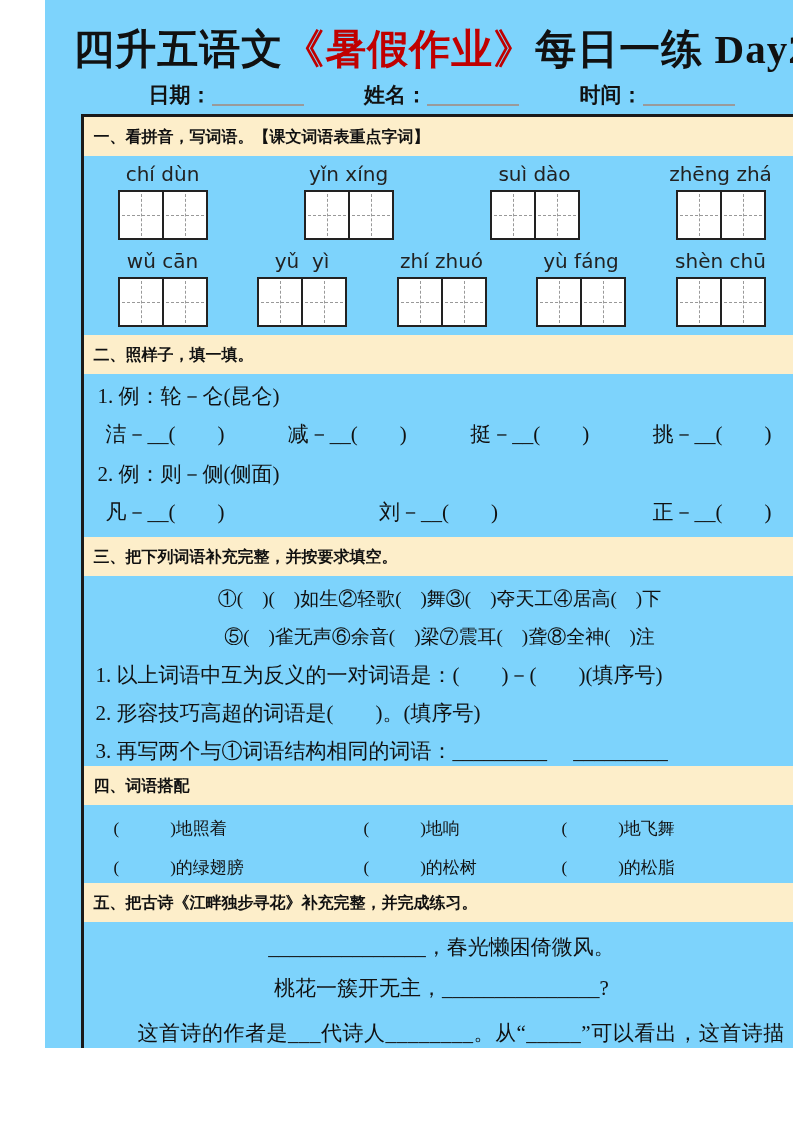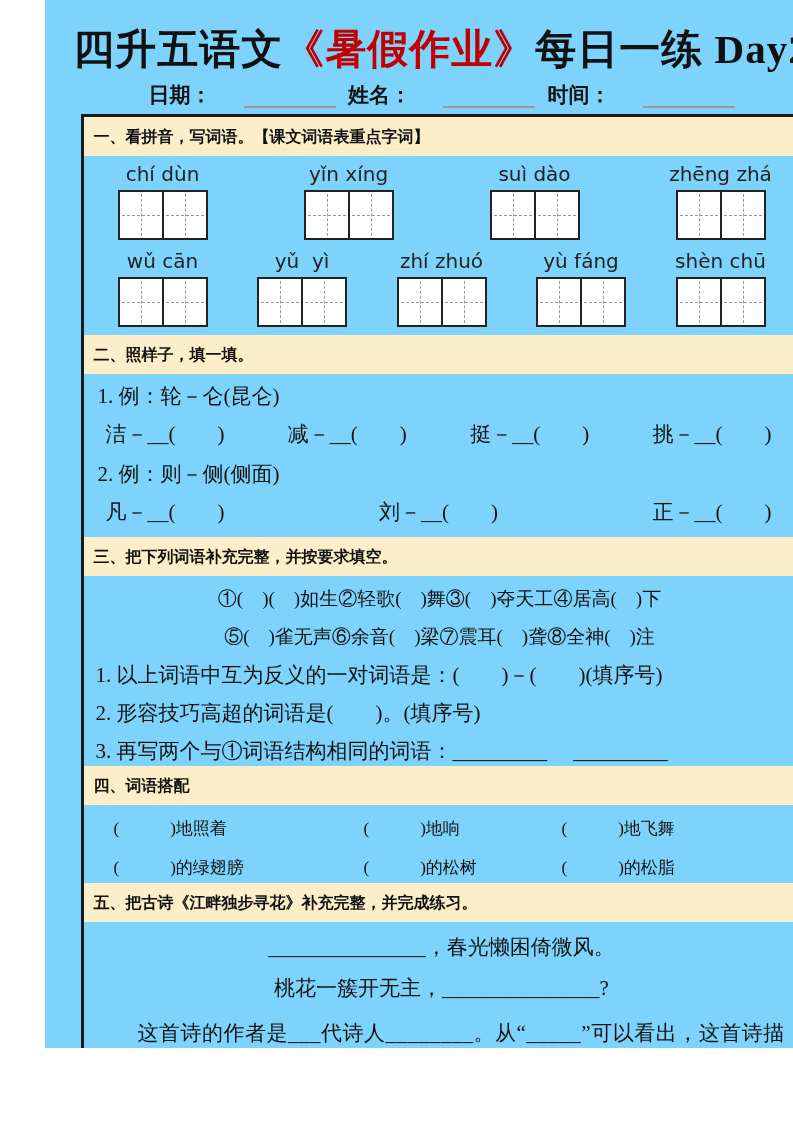--- a/index.html
+++ b/index.html
@@ -9,21 +9,21 @@
   }
   .title{
     text-align:center;padding-top:24px;font-size:41px;font-weight:900;
     letter-spacing:1px;line-height:50px;white-space:nowrap;
   }
   .title .hl{color:#c00000;}
   .meta{
     display:flex;justify-content:space-between;width:586px;margin:8px auto 4px;
     font-size:21px;font-weight:bold;line-height:26px;
   }
-  .meta-item{display:flex;align-items:flex-end;gap:32px;}
+  .meta-item{display:flex;align-items:center;}
   .blank-line{display:inline-block;width:92px;border-bottom:2px solid #9a9a9a;height:20px;}
   .sheet{width:716px;margin:6px auto 0;border:3px solid #1a1a1a;}
   .band{
     background:#fdeeca;font-size:16px;font-weight:bold;
     padding:5px 10px;line-height:29px;
   }
   
   .py-row{display:flex;justify-content:space-between;padding:5px 24px 3px;}
   .py-col{display:flex;flex-direction:column;align-items:center;min-width:110px;}
   .pinyin{

